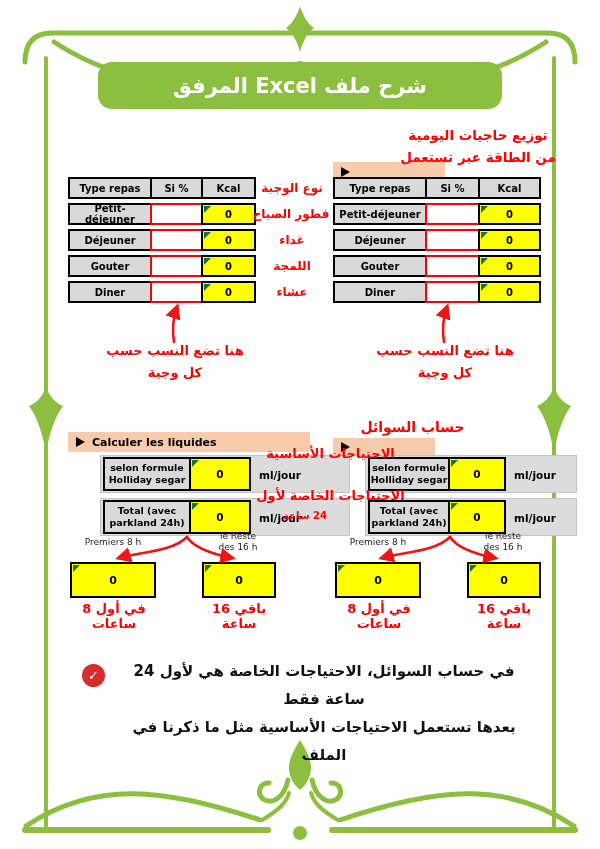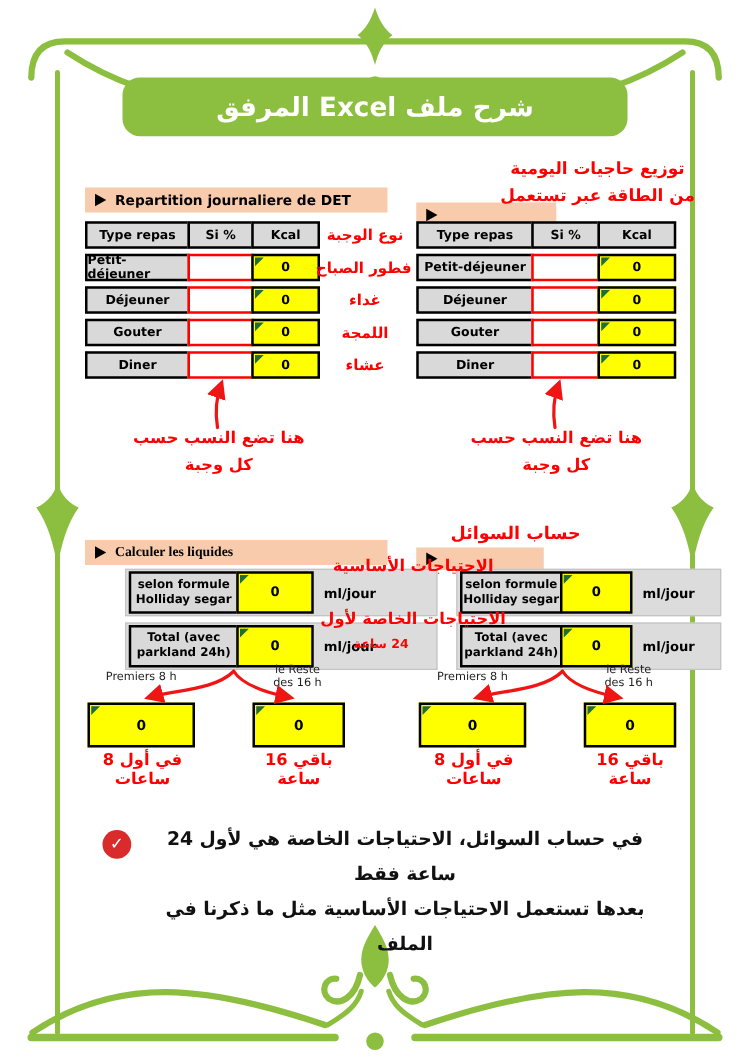--- a/index.html
+++ b/index.html
@@ -18,21 +18,21 @@
   .secbar{position:absolute;background:#F8CBAD;display:flex;align-items:center;z-index:3;}
   .secbar .play{width:0;height:0;border-left:9px solid #000;border-top:5px solid transparent;
                 border-bottom:5px solid transparent;margin:0 7px 0 8px;}
   .secbar .sectxt{font-size:11px;font-weight:bold;color:#000;white-space:nowrap;}
 
   
   .xtable{position:absolute;z-index:3;}
   .xrow{display:flex;margin-bottom:4px;height:22px;}
   .cell{box-sizing:border-box;display:flex;align-items:center;justify-content:center;
         font-size:10px;font-weight:bold;color:#000;height:22px;position:relative;}
-  .cell.glab{background:#D9D9D9;border:2px solid #000;}
+  .cell.glab{background:#D9D9D9;border:2px solid #000;text-align:center;}
   .cell.si{background:#fff;border:2px solid #FF0000;margin-left:-2px;}
   .cell.sihead{background:#D9D9D9;border:2px solid #000;margin-left:-2px;}
   .cell.kcal{background:#FFFF00;border:2px solid #000;margin-left:-2px;}
   .tri{position:absolute;top:1px;left:1px;width:0;height:0;
        border-top:7px solid #1E6B3C;border-right:7px solid transparent;}
 
   
   .rnote{position:absolute;color:#FF0000;font-weight:bold;direction:rtl;text-align:center;z-index:10;}
 
   
@@ -93,24 +93,20 @@
 
   <div class="banner">
     <span>شرح ملف Excel المرفق</span>
   </div>
 
   <div class="rnote" style="left:388px;top:124px;width:180px;font-size:13.5px;line-height:22px;">
     <div>توزيع حاجيات اليومية</div>
     <div>من الطاقة عبر تستعمل</div>
   </div>
 
-  <div class="secbar" style="left:68px;top:150px;width:242px;height:20px;">
-    <span class="play"></span>
-    <span class="sectxt">Repartition journaliere de DET</span>
-  </div>
   <div class="secbar" style="left:333px;top:162px;width:112px;height:19px;">
     <span class="play"></span>
   </div>
 
   <div class="xtable" style="left:68px;top:177px;">
     <div class="xrow">
       <div class="cell glab" style="width:84px;">Type repas</div>
       <div class="cell sihead" style="width:53px;">Si %</div>
       <div class="cell glab" style="width:55px;margin-left:-2px;">Kcal</div>
     </div>
@@ -198,21 +194,21 @@
     <div>هنا تضع النسب حسب</div>
     <div>كل وجبة</div>
   </div>
   <div class="rnote" style="left:365px;top:340px;width:160px;font-size:13px;line-height:22px;">
     <div>هنا تضع النسب حسب</div>
     <div>كل وجبة</div>
   </div>
 
   <div class="rnote" style="left:350px;top:419px;width:125px;font-size:14px;">حساب السوائل</div>
 
-  <div class="secbar" style="left:68px;top:432px;width:242px;height:20px;font-family:Liberation Serif, serif;">
+  <div class="secbar" style="left:68px;top:432px;width:242px;height:20px;">
     <span class="play"></span>
     <span class="sectxt">Calculer les liquides</span>
   </div>
   <div class="secbar" style="left:333px;top:438px;width:102px;height:18px;">
     <span class="play"></span>
   </div>
 
   <div class="lrow" style="left:68px;top:455px;width:250px;">
     <div class="linner">
       <div class="llabel" style="width:88px;">

